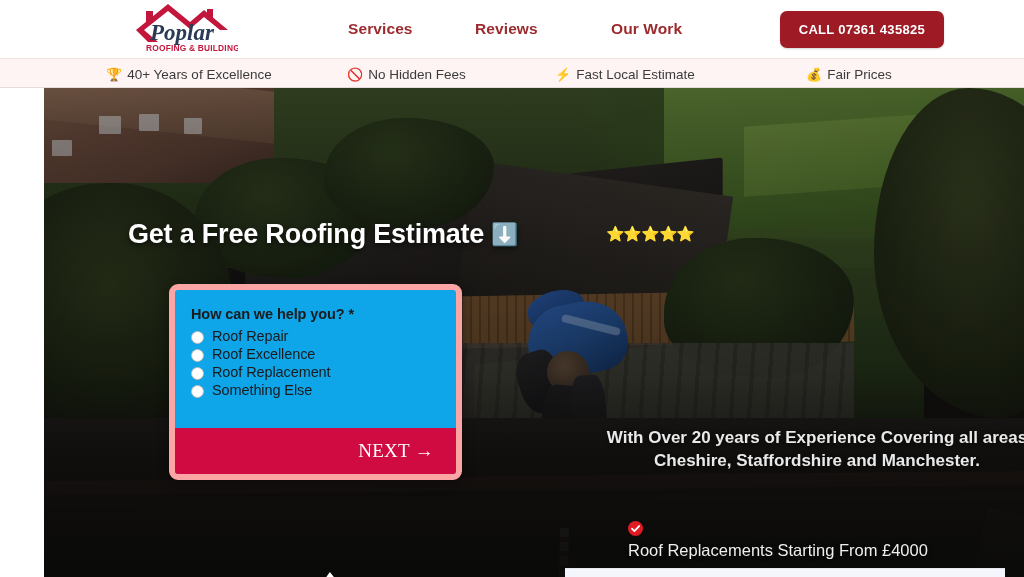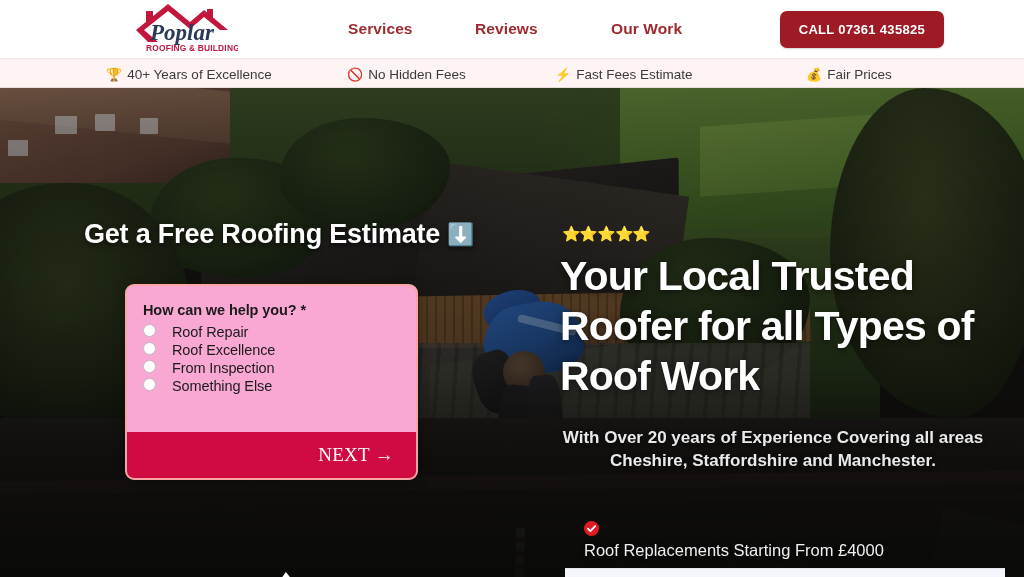--- a/index.html
+++ b/index.html
@@ -103,20 +103,21 @@
   .b2 { left: 347px; }
   .b3 { left: 555px; }
   .b4 { left: 806px; }
 
   
   .hero {
     position: relative;
     height: 489px;
     overflow: hidden;
     background: #161513;
+    margin-left: 44px;
   }
 
   
   .photo { position: absolute; inset: 0; overflow: hidden; }
 
   .ph-sky {
     position: absolute; left: 0; top: 0; width: 1024px; height: 180px;
     background:
       radial-gradient(ellipse 300px 120px at 830px 40px, #4c6a2e 0%, #32491f 55%, #20301411 100%),
       linear-gradient(180deg, #3a4a26 0%, #2b3a1d 60%, #24301a 100%);
@@ -310,38 +311,38 @@
   }
   .arrow-emoji { font-size: 22px; }
 
   
   .form-card {
     position: absolute;
     left: 125px;
     top: 196px;
     width: 293px;
     height: 196px;
-    background: #f9a8d4;
-    border: 2px solid #fca5a5;
+    background: #0ea5e9;
+    border: 6px solid #fca5a5;
     border-radius: 9px;
     overflow: hidden;
     box-shadow: 0 3px 12px rgba(0,0,0,0.35);
   }
   .form-body { padding: 16px 16px 0 16px; height: 150px; }
   .form-question {
     font-size: 14.5px;
     font-weight: bold;
     color: #1b1b1b;
     margin-bottom: 6px;
     letter-spacing: -0.1px;
   }
   .radio-row {
     display: flex;
-    align-items: flex-start;
-    gap: 16px;
+    align-items: flex-end;
+    gap: 8px;
     margin-bottom: 2px;
     cursor: pointer;
   }
   .radio-dot {
     width: 13px; height: 13px;
     border: 1.4px solid #b9bcc0;
     border-radius: 50%;
     background: #fff;
     flex: none;
   }
@@ -496,21 +497,21 @@
     <div class="benefit b1">
       <span class="bico">🏆</span>
       <span>40+ Years of Excellence</span>
     </div>
     <div class="benefit b2">
       <span class="bico">🚫</span>
       <span>No Hidden Fees</span>
     </div>
     <div class="benefit b3">
       <span class="bico">⚡</span>
-      <span>Fast Fees Estimate</span>
+      <span>Fast Local Estimate</span>
     </div>
     <div class="benefit b4">
       <span class="bico">💰</span>
       <span>Fair Prices</span>
     </div>
   </div>
 
   <div class="hero">
 
     <div class="photo">
@@ -572,42 +573,41 @@
           <label class="radio-row">
             <span class="radio-dot"></span>
             <span class="radio-label">Roof Repair</span>
           </label>
           <label class="radio-row">
             <span class="radio-dot"></span>
             <span class="radio-label">Roof Excellence</span>
           </label>
           <label class="radio-row">
             <span class="radio-dot"></span>
-            <span class="radio-label">From Inspection</span>
+            <span class="radio-label">Roof Replacement</span>
           </label>
           <label class="radio-row">
             <span class="radio-dot"></span>
             <span class="radio-label">Something Else</span>
           </label>
         </div>
         <div class="form-footer">
           <button class="next-btn">NEXT →</button>
         </div>
       </div>
 
       <svg class="hand-arrow" viewBox="0 0 230 125">
         <path d="M2 122 C 50 120, 108 106, 122 62" stroke="#ffffff" stroke-width="6" fill="none" stroke-linecap="round"></path>
         <path d="M84 78 L116 34 L147 72" stroke="#ffffff" stroke-width="6" fill="none" stroke-linecap="round" stroke-linejoin="miter"></path>
       </svg>
 
       <div class="rating">
         <span class="stars">⭐⭐⭐⭐⭐</span>
       </div>
 
-      <h1 class="hero-heading">Your Local Trusted Roofer for all Types of Roof Work</h1>
 
       <div class="hero-sub">
         <span>With Over 20 years of Experience Covering all areas</span><br>
         <span>Cheshire, Staffordshire and Manchester.</span>
       </div>
 
       <ul class="bullets" style="list-style:none;">
         <li class="bullet">
           <svg class="check-icon" viewBox="0 0 16 16">
             <circle cx="8" cy="8" r="8" fill="#e01b24"></circle>

